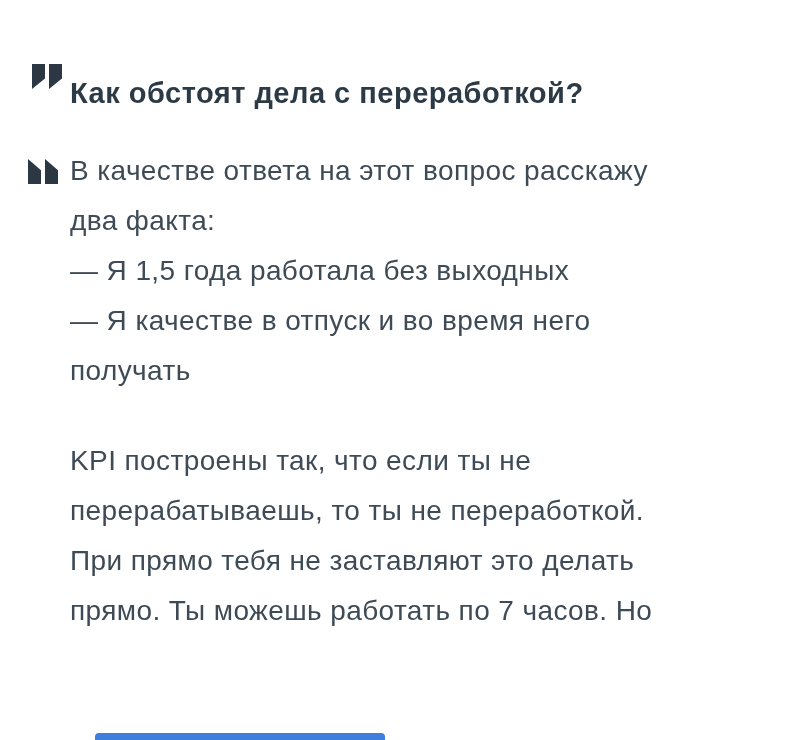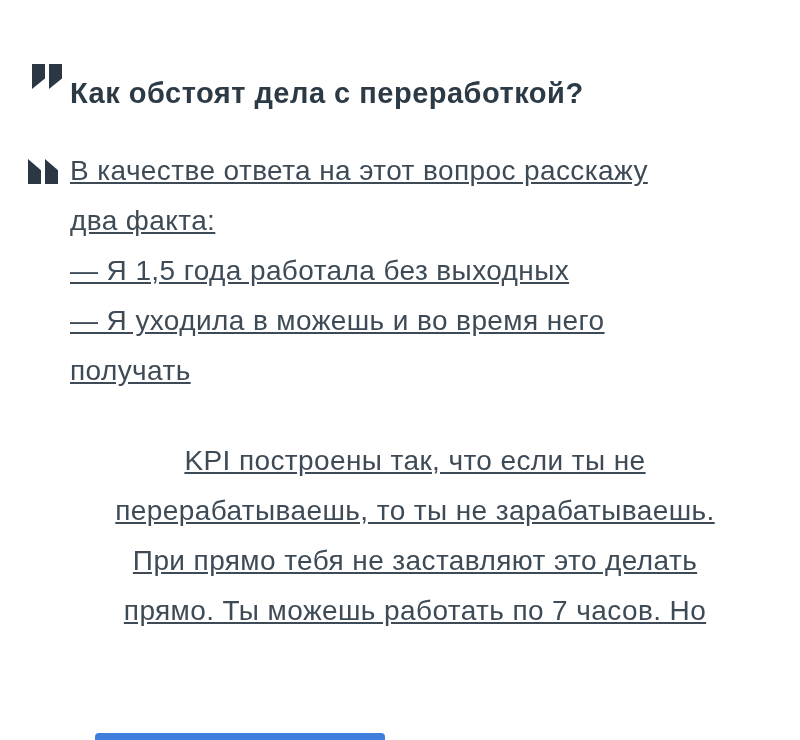--- a/index.html
+++ b/index.html
@@ -48,23 +48,22 @@
   .a-text {
     position: absolute; left: 70px; top: 146px;
     width: 690px;
     font-size: 28px;
     letter-spacing: 0.4px;
     color: #3e4b56;
   }
   .a-text .line {
     height: 50px; line-height: 50px;
     white-space: nowrap;
-    text-decoration: underline;
   }
-  .para2 { margin-top: 40px; text-align: center; }
+  .para2 { margin-top: 40px; }
 
   
   .bottom-bar {
     position: absolute; left: 95px; bottom: 0;
     width: 290px; height: 7px;
     border-radius: 4px 4px 0 0;
   }
 </style>
 </head>
 <body>
@@ -80,26 +79,26 @@
   <span class="a-icon">
     <i class="mark" style="background: rgb(43, 56, 68);"></i>
     <i class="mark" style="background: rgb(43, 56, 68);"></i>
   </span>
 
   <div class="a-text" style="color: rgb(62, 75, 86);">
     <div class="para1">
       <div class="line">В качестве ответа на этот вопрос расскажу</div>
       <div class="line">два факта:</div>
       <div class="line">— Я 1,5 года работала без выходных</div>
-      <div class="line">— Я уходила в можешь и во время него</div>
+      <div class="line">— Я качестве в отпуск и во время него</div>
       <div class="line">получать</div>
     </div>
     <div class="para2">
       <div class="line">KPI построены так, что если ты не</div>
-      <div class="line">перерабатываешь, то ты не зарабатываешь.</div>
+      <div class="line">перерабатываешь, то ты не переработкой.</div>
       <div class="line">При прямо тебя не заставляют это делать</div>
       <div class="line">прямо. Ты можешь работать по 7 часов. Но</div>
     </div>
   </div>
 
   <div class="bottom-bar" style="background: rgb(63, 126, 221);"></div>
 
 </div>
 
 </body></html>

